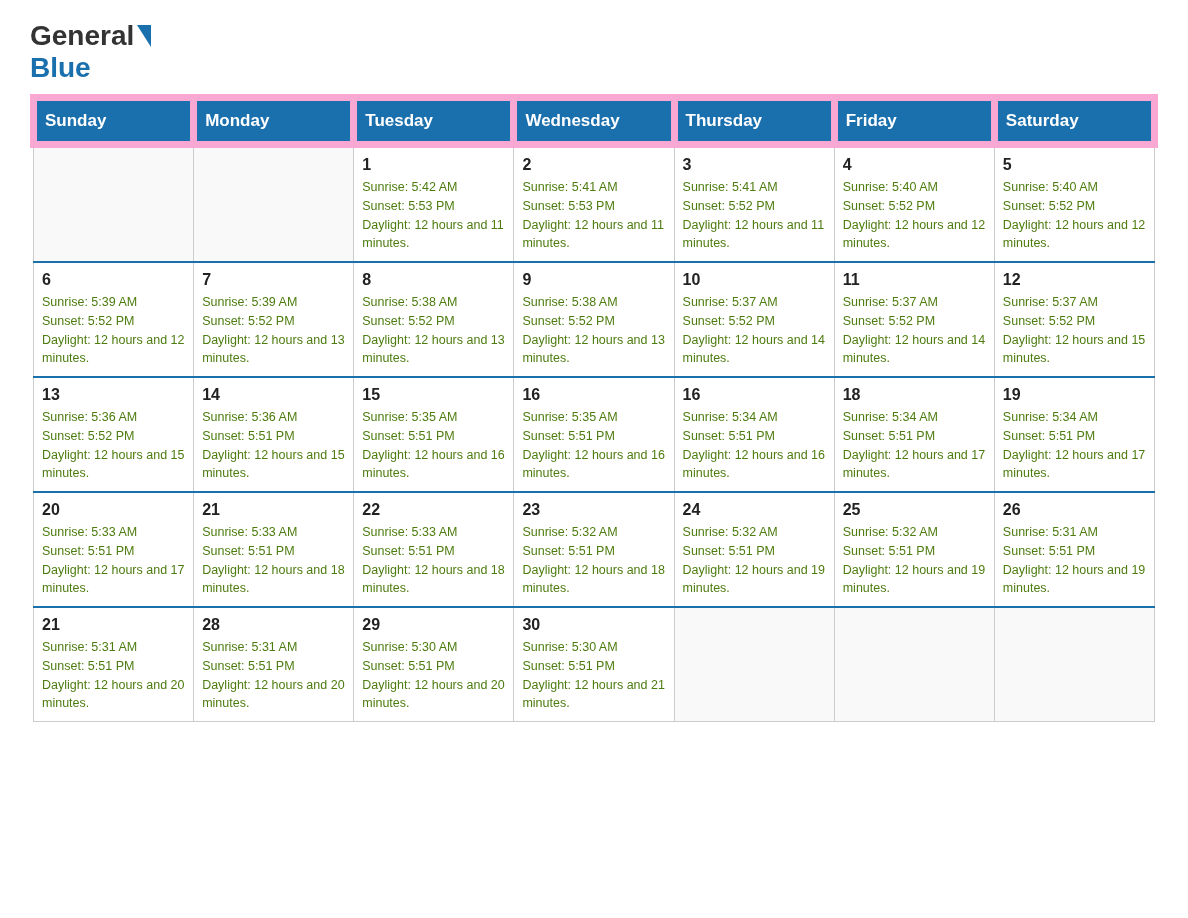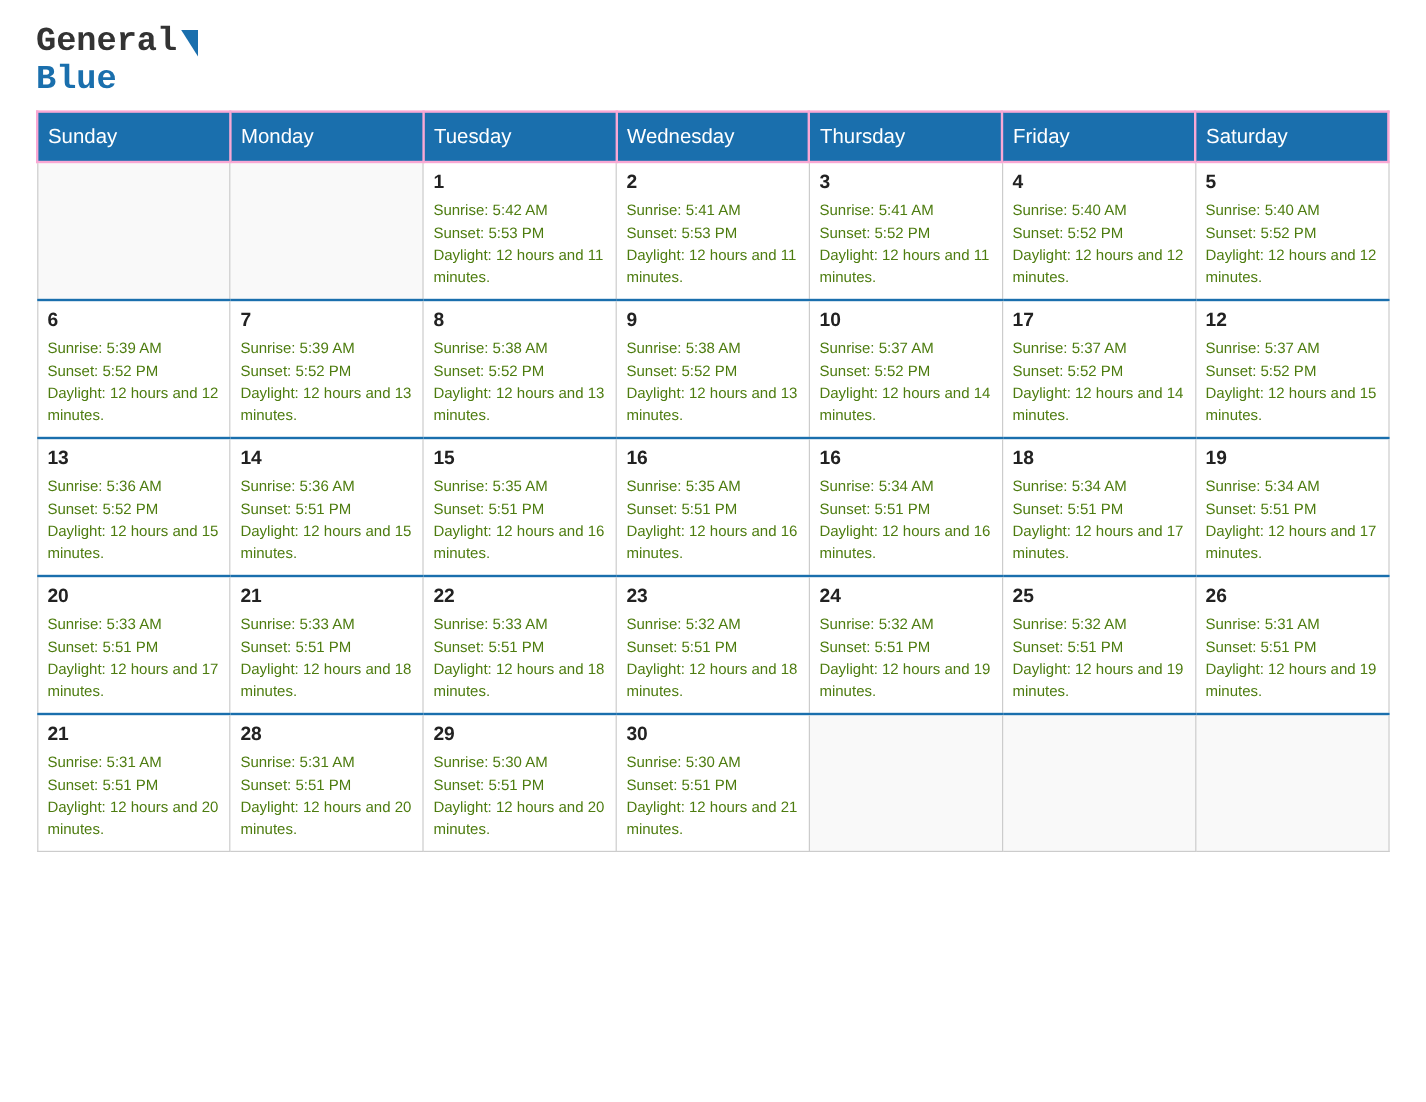--- a/index.html
+++ b/index.html
@@ -8,21 +8,20 @@
       background: #fff;
       width: 1188px;
       min-height: 918px;
       padding: 20px 30px;
     }
     .header {
       display: flex;
       justify-content: space-between;
       align-items: center;
       margin-bottom: 10px;
-      font-family: Liberation Mono, monospace;
     }
     .logo {
       display: flex;
       flex-direction: column;
       align-items: flex-start;
     }
     .logo-text {
       display: flex;
       align-items: center;
       font-size: 28px;
@@ -62,22 +61,22 @@
       width: 100%;
       border-collapse: collapse;
       margin-top: 10px;
     }
     .calendar th {
       background: #1a6fad;
       color: #fff;
       padding: 10px 8px;
       text-align: left;
       font-size: 17px;
-      font-weight: normal;
-      border: 2px solid #f9a8d4;
+      font-weight: bold;
+      border: 7px solid #f9a8d4;
     }
     .calendar td {
       vertical-align: top;
       padding: 8px 8px;
       border: 1px solid #ccc;
       width: calc(100% / 7);
       min-height: 100px;
       font-size: 13px;
       color: #333;
     }
@@ -167,21 +166,21 @@
         </td>
         <td>
           <span class="day-num">9</span>
           <div class="day-info"><span>Sunrise: 5:38 AM</span><br><span>Sunset: 5:52 PM</span><br><span>Daylight: 12 hours and 13 minutes.</span></div>
         </td>
         <td>
           <span class="day-num">10</span>
           <div class="day-info"><span>Sunrise: 5:37 AM</span><br><span>Sunset: 5:52 PM</span><br><span>Daylight: 12 hours and 14 minutes.</span></div>
         </td>
         <td>
-          <span class="day-num">17</span>
+          <span class="day-num">11</span>
           <div class="day-info"><span>Sunrise: 5:37 AM</span><br><span>Sunset: 5:52 PM</span><br><span>Daylight: 12 hours and 14 minutes.</span></div>
         </td>
         <td>
           <span class="day-num">12</span>
           <div class="day-info"><span>Sunrise: 5:37 AM</span><br><span>Sunset: 5:52 PM</span><br><span>Daylight: 12 hours and 15 minutes.</span></div>
         </td>
       </tr>
       <tr class="row-divider">
         <td>
           <span class="day-num">13</span>

